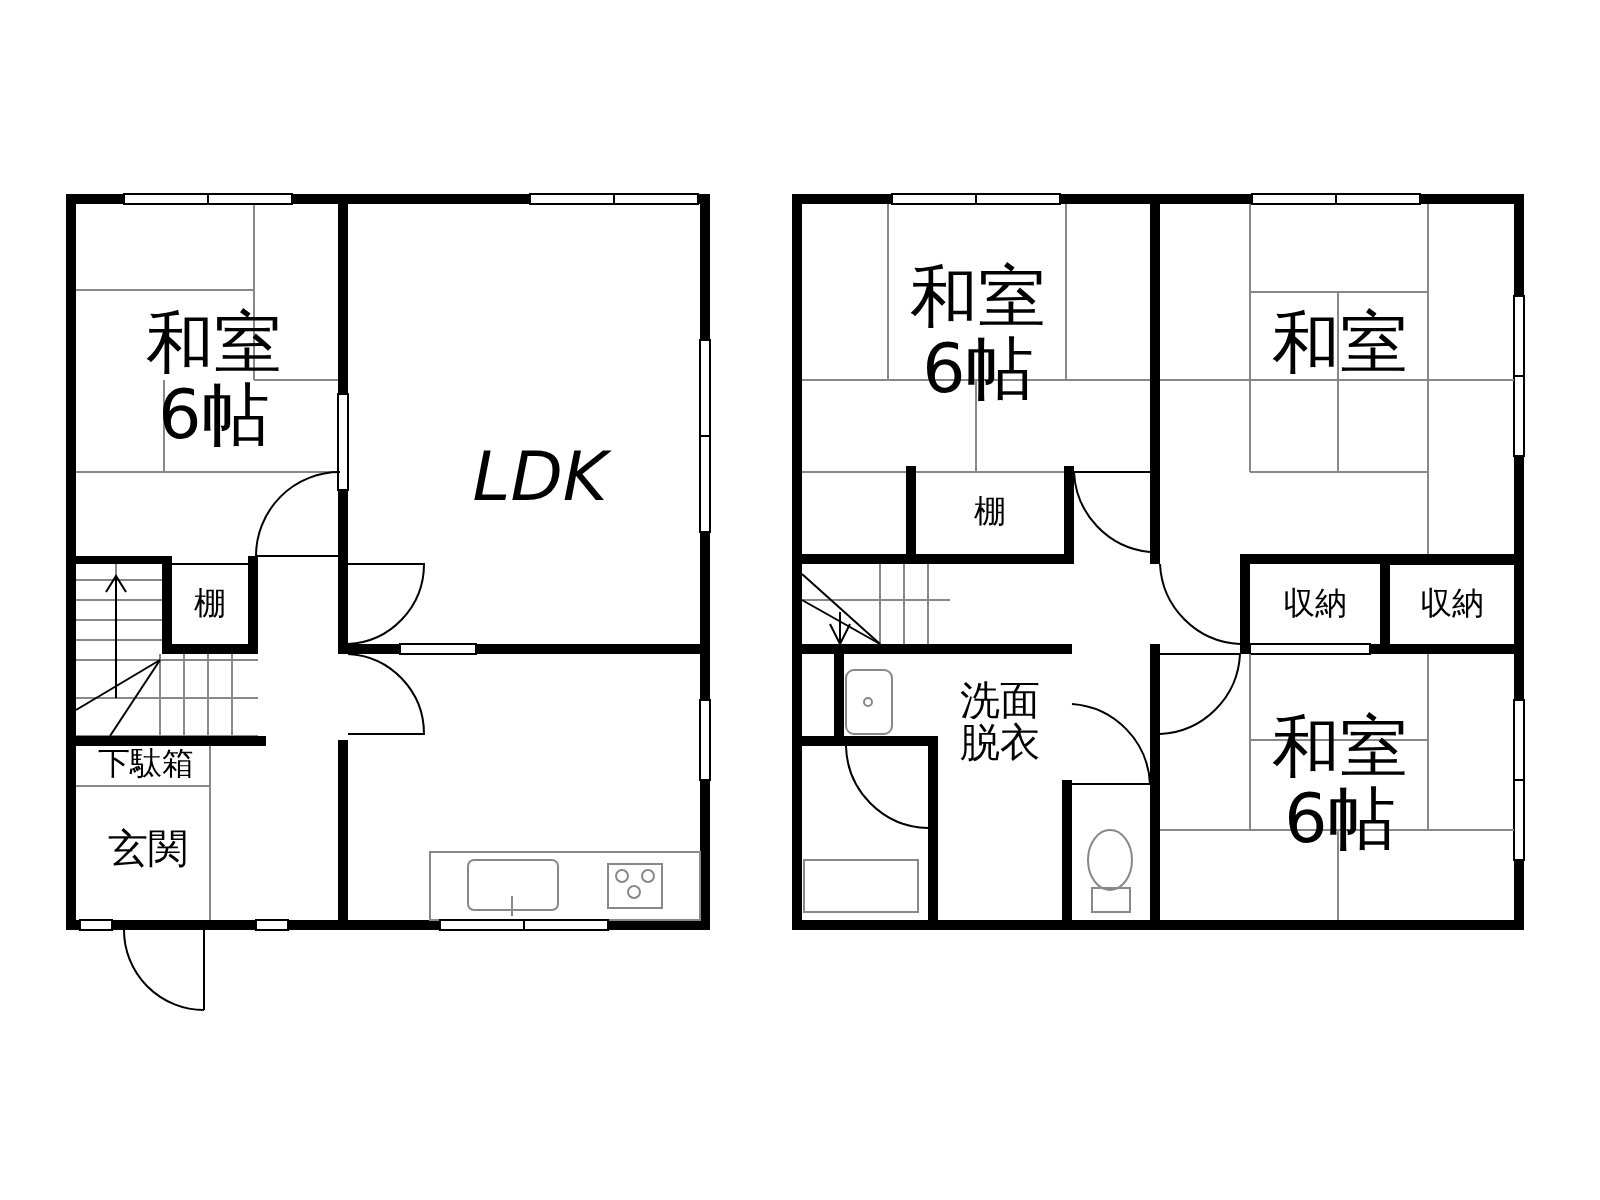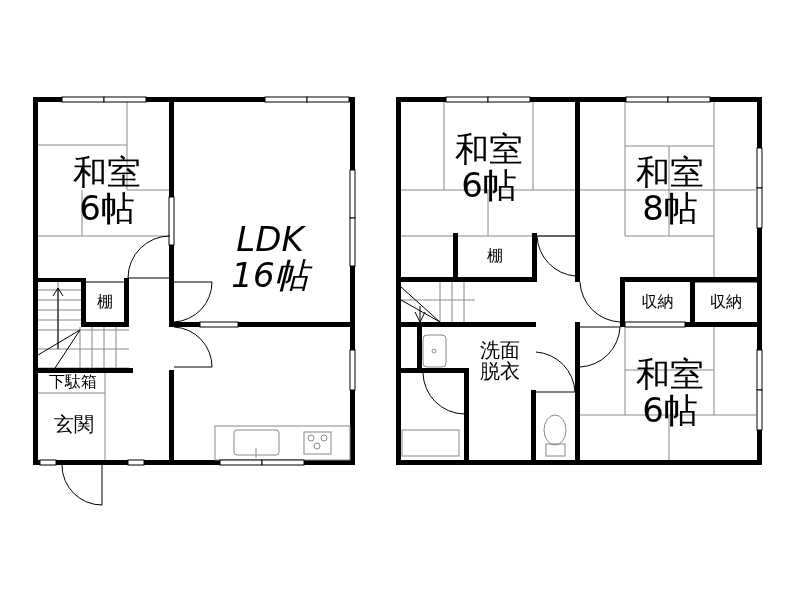--- a/index.html
+++ b/index.html
@@ -179,33 +179,31 @@
     <line class="grey" x1="669" y1="415" x2="669" y2="460"></line>
   </g>
 </svg>
 
 <div class="lbl big" style="left:62px;top:155px;width:90px;">
   <div>和室</div>
   <div>6帖</div>
 </div>
 <div class="lbl big" style="left:210px;top:222px;width:120px;font-style:italic;">
   <div>LDK</div>
-  <div>16帖</div>
 </div>
 <div class="lbl sm" style="left:86px;top:294px;width:38px;">棚</div>
 <div class="lbl sm" style="left:38px;top:374px;width:70px;">下駄箱</div>
 <div class="lbl mid" style="left:44px;top:414px;width:60px;">玄関</div>
 
 <div class="lbl big" style="left:444px;top:132px;width:90px;">
   <div>和室</div>
   <div>6帖</div>
 </div>
 <div class="lbl big" style="left:625px;top:155px;width:90px;">
   <div>和室</div>
-  <div>8帖</div>
 </div>
 <div class="lbl sm" style="left:458px;top:248px;width:74px;">棚</div>
 <div class="lbl sm" style="left:625px;top:294px;width:65px;">収納</div>
 <div class="lbl sm" style="left:695px;top:294px;width:62px;">収納</div>
 <div class="lbl mid" style="left:470px;top:340px;width:60px;text-align:center;">
   <div>洗面</div>
   <div>脱衣</div>
 </div>
 <div class="lbl big" style="left:625px;top:357px;width:90px;">
   <div>和室</div>

